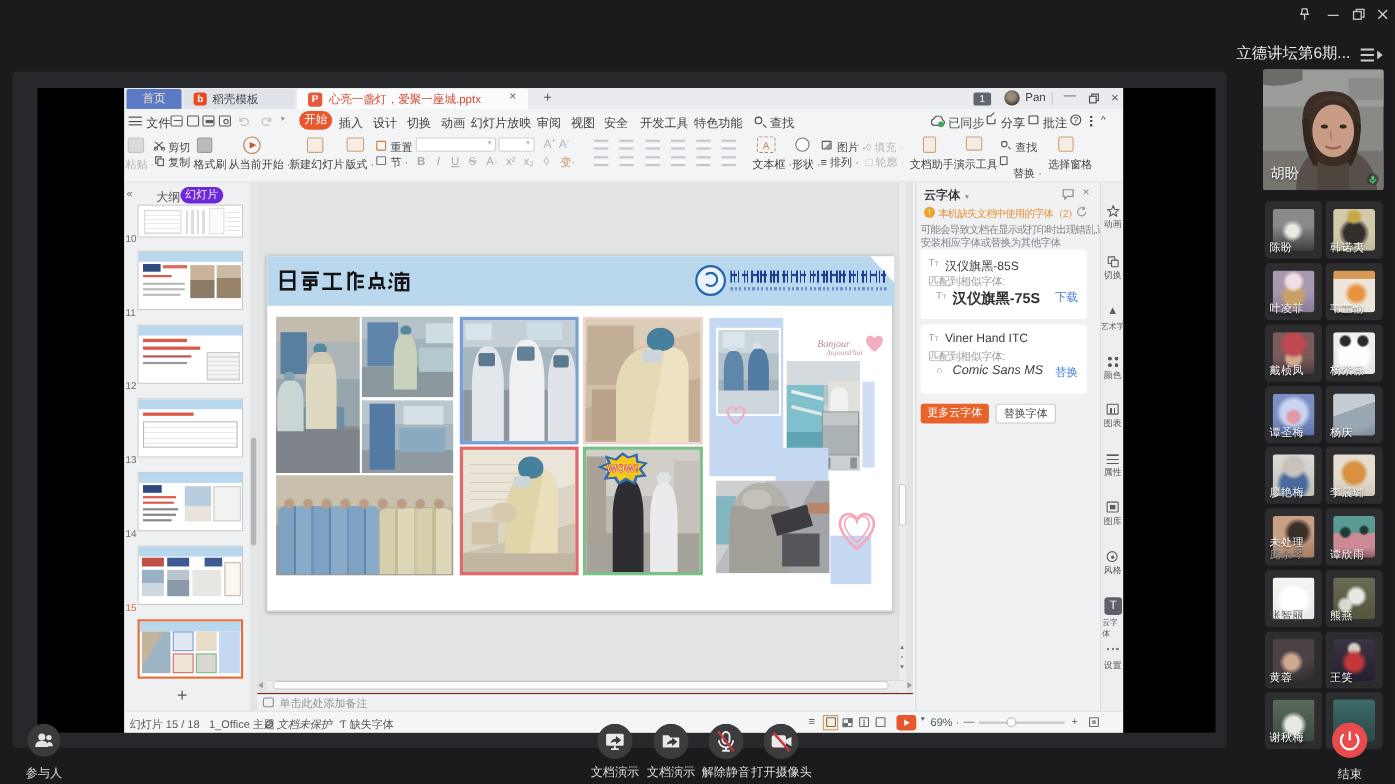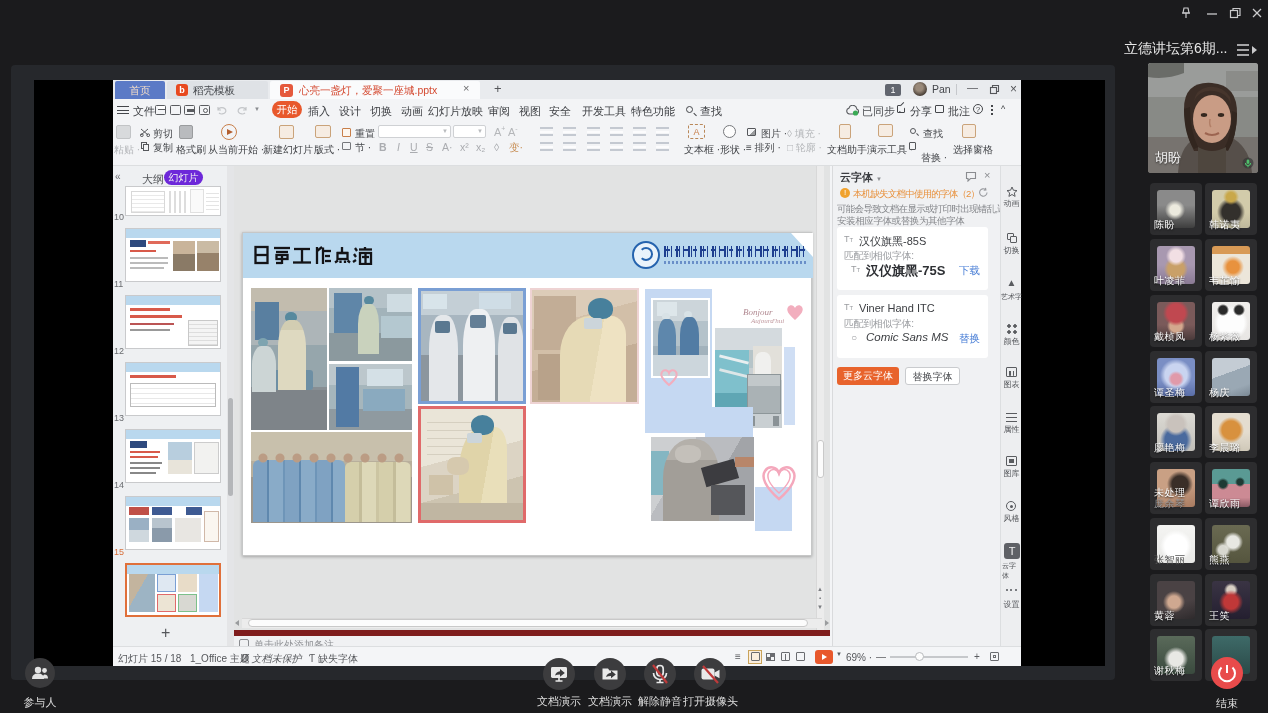--- a/index.html
+++ b/index.html
@@ -14,21 +14,21 @@
   #stage { left:11px; top:65px; width:1104px; height:615px; background:#26282c; border-radius:4px; }
   #desktop { left:23px; top:15px; width:1071px; height:586px; background:#000; }
 
   
   #wps { left:102px; top:15px; width:908px; height:586px; background:#f3f4f6; font-size:11px; color:#3a3a3c; }
   #tabrow { left:0; top:0; width:908px; height:19px; background:#e9ebee; }
   #menurow { left:0; top:19px; width:908px; height:22px; background:#f3f4f6; }
   #ribbon { left:0; top:41px; width:908px; height:45px; background:#f3f4f6; border-bottom:1px solid #dcdee0; }
   #leftpanel { left:0; top:86px; width:121px; height:480px; background:#eef0f2; }
   #canvas { left:121px; top:86px; width:596px; height:464px; background:#e2e3e3; }
-  #notesbar { left:121px; top:550px; width:596px; height:16px; background:#f0f1f3; border-top:6px solid #7f1d1d; }
+  #notesbar { left:121px; top:550px; width:596px; height:16px; background:#f0f1f3; border-top:1px solid #7f1d1d; }
   #rpanel { left:719px; top:86px; width:168px; height:480px; background:#f0f1f3; border-left:1px solid #d9dadc; }
   #rtools { left:887px; top:86px; width:21px; height:480px; background:#edeef0; border-left:1px solid #dcdee0; }
   #statusbar { left:0; top:566px; width:908px; height:20px; background:#f4f5f7; border-top:1px solid #dcdee0; }
 
   .mico { top:5px; font-size:10px; color:#5a5c60; }
   .mic { top:6px; width:11px; height:10px; border:1.2px solid #5a5c60; border-radius:1.5px; }
   .bch { top:20px; font-size:10.5px; color:#aaacb0; }
   .mtab { top:5px; font-size:11px; color:#3c3e42; }
   .ricoL { background:#d8dadc; border:1px solid #c2c4c6; border-radius:2px; }
   .ricoD { background:#b9bbbe; border:1px solid #9a9c9e; border-radius:2px; }
@@ -415,20 +415,34 @@
             <div class="abs" style="left:52px;top:28px;width:18px;height:11px;background:#ccd5da;border-radius:2px;"></div>
           </div>
           <div class="abs ph" style="left:175px;top:173px;width:108px;height:117px;border:3px solid #e06a6a;background:linear-gradient(165deg,#eae5d8 0 42%,#dcd4c4 42% 68%,#cdc4b0 68%);">
             <div class="abs" style="left:6px;top:6px;width:52px;height:42px;background:repeating-linear-gradient(#eae5d8 0 7px,#d5cfc0 7px 8px);"></div>
             <div class="abs" style="left:38px;top:18px;width:48px;height:92px;background:linear-gradient(100deg,#e0d4a9 0 55%,#e9dfba 55%);border-radius:48% 24% 0 0;"></div>
             <div class="abs" style="left:50px;top:6px;width:23px;height:20px;background:#47809c;border-radius:50% 50% 42% 42%;"></div>
             <div class="abs" style="left:46px;top:24px;width:15px;height:10px;background:#ccd5da;border-radius:2px;"></div>
             <div class="abs" style="left:26px;top:48px;width:22px;height:18px;background:#d6c9ae;border-radius:40%;"></div>
             <div class="abs" style="left:0px;top:94px;width:108px;height:20px;background:#c0b6a2;"></div>
             <div class="abs" style="left:8px;top:66px;width:24px;height:20px;background:#cfc2a8;"></div>
+          </div>
+          <div class="abs ph" style="left:287px;top:173px;width:109px;height:117px;border:3px solid #7cc08a;background:linear-gradient(180deg,#d2cfc8 0 38%,#beb9b2 38% 68%,#a6a29a 68%);">
+            <div class="abs" style="left:0px;top:6px;width:18px;height:78px;background:#aaa298;"></div>
+            <div class="abs" style="left:80px;top:10px;width:29px;height:66px;background:#c6c1ba;"></div>
+            <div class="abs" style="left:30px;top:14px;width:14px;height:13px;background:#c4a184;border-radius:50%;"></div>
+            <div class="abs fig2" style="left:24px;top:26px;width:28px;height:86px;background:#2e2d31;"></div>
+            <div class="abs" style="left:64px;top:20px;width:13px;height:12px;background:#dde4e8;border-radius:50%;"></div>
+            <div class="abs fig2" style="left:58px;top:30px;width:25px;height:82px;background:#e9ebed;"></div>
+
+            <svg class="abs" style="left:8px;top:0px;" width="50" height="33" viewBox="0 0 52 34">
+              <polygon points="26,2 32,6 40,3 41,10 50,12 44,18 49,25 40,26 38,33 30,29 22,33 18,27 8,28 12,20 2,16 12,12 9,5 19,8" fill="#2e6bb0"></polygon>
+              <polygon points="26,5 31,8 38,6 39,12 46,13 41,18 45,23 38,24 36,30 29,26 23,30 20,25 12,26 15,19 7,16 15,13 13,8 20,10" fill="#f4c71e"></polygon>
+              <text x="26" y="21" font-size="10" font-weight="bold" text-anchor="middle" fill="#fff" stroke="#c33" stroke-width="0.6">WOW!</text>
+            </svg>
           </div>
 
           <div class="abs" style="left:402px;top:56px;width:67px;height:144px;background:#c5d8f2;"></div>
           <div class="abs" style="left:512px;top:254px;width:37px;height:44px;background:#c5d8f2;"></div>
           <div class="abs" style="left:540px;top:114px;width:12px;height:78px;background:#cfdef4;"></div>
           <div class="abs ph" style="left:408px;top:65px;width:59px;height:80px;border:2px solid #fff;background:linear-gradient(180deg,#ccd5da 0 28%,#b4c2ca 28% 60%,#a2b2bc 60%);">
             <div class="abs" style="left:4px;top:2px;width:20px;height:14px;background:#dde6ea;"></div>
             <div class="abs" style="left:9px;top:13px;width:8px;height:7px;background:#d8e2e6;border-radius:50%;"></div>
             <div class="abs" style="left:31px;top:11px;width:8px;height:7px;background:#d8e2e6;border-radius:50%;"></div>
             <div class="abs fig2" style="left:5px;top:19px;width:18px;height:42px;background:#5e87ac;"></div>

